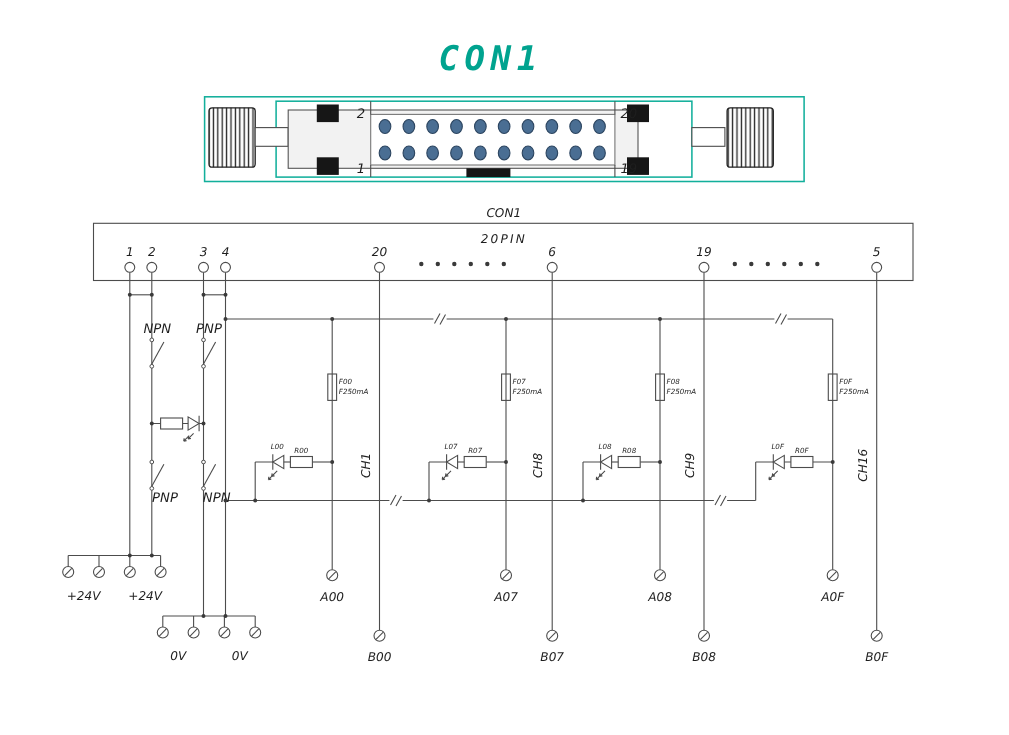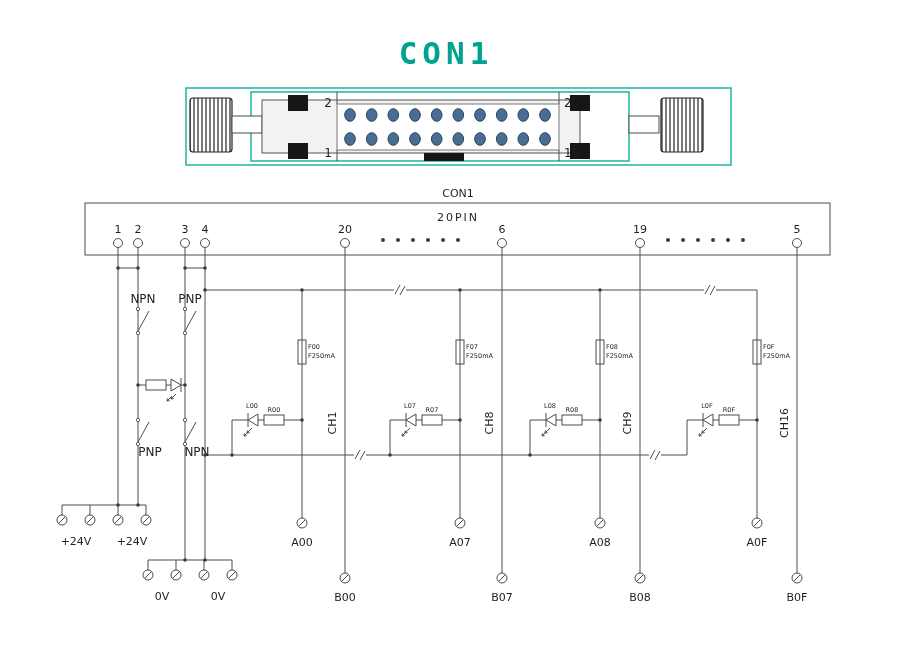--- a/index.html
+++ b/index.html
@@ -1,16 +1,16 @@
 <!DOCTYPE html>
 <html><head>
 <meta charset="utf-8">
 <style>
   html,body { margin:0; padding:0; background:#ffffff; }
-  .stage { width:917px; height:668px; position:relative; background:#fff; }
+  .stage { width:917px; height:668px; position:relative; background:#fff;font-style:italic; }
   svg { display:block; }
   text { font-family:"DejaVu Sans", sans-serif; fill:#1e1e1e; }
   .t-title { font-family:"DejaVu Sans Mono", monospace; font-weight:bold;
              font-size:31px; fill:#00A38F; letter-spacing:5px; }
   .lbl11 { font-size:11px; }
   .lbl12 { font-size:12px; }
   .tiny  { font-size:6.5px; }
   .mid   { text-anchor:middle; }
   .endt  { text-anchor:end; }
   .wire  { fill:none; stroke:#4c4c4c; stroke-width:1; }

